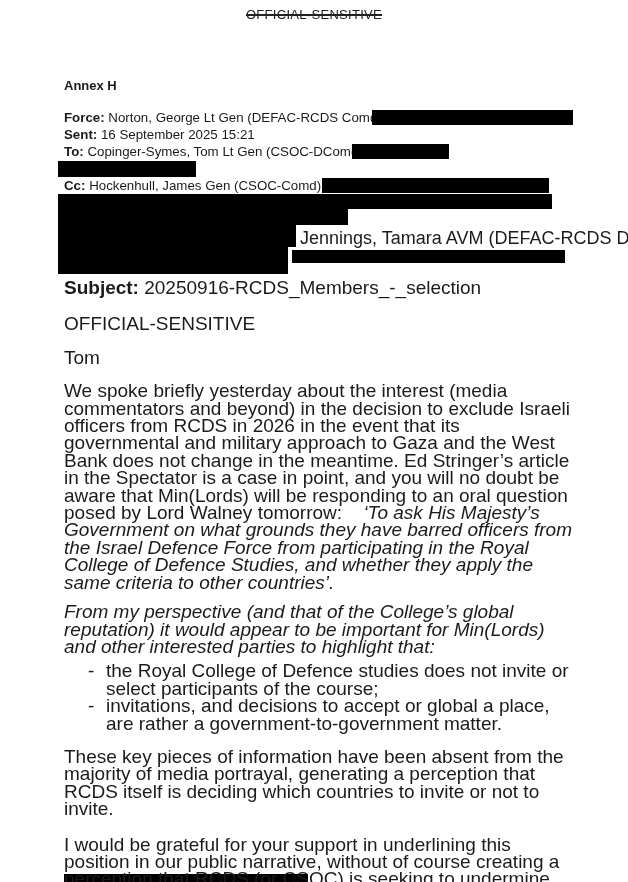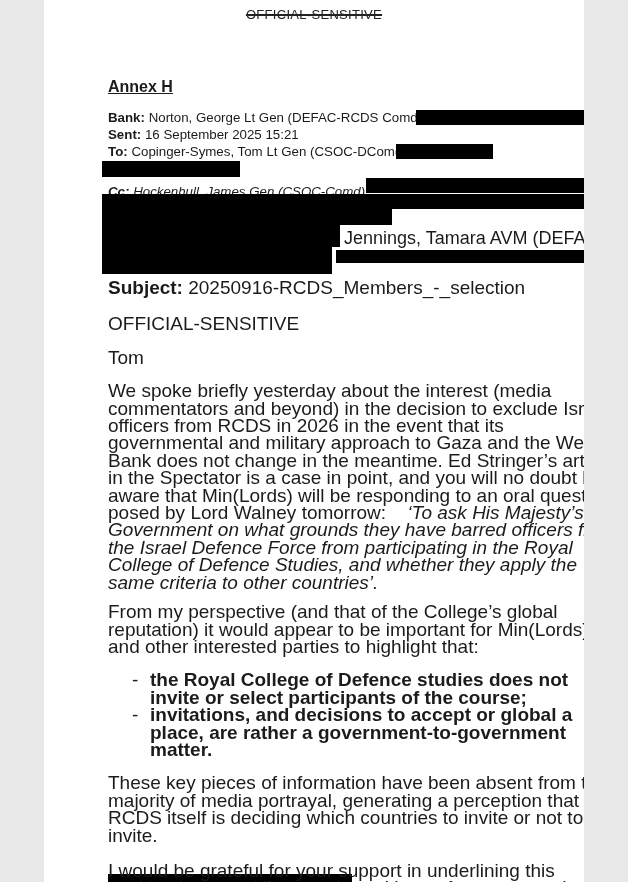--- a/index.html
+++ b/index.html
@@ -2,21 +2,21 @@
 <html><head>
 <meta charset="utf-8">
 <style>
   html, body {
     margin: 0;
     padding: 0;
     background: #e8e8e8;
   }
   .page {
     position: relative;
-    width: 540px;
+    width: 628px;
     height: 882px;
     background: #ffffff;
     font-family: "Liberation Sans", sans-serif;
     color: #1b1b1b;
     overflow: hidden;
     margin: 0 auto;
   }
   .topmark {
     position: absolute;
     top: 7px;
@@ -26,23 +26,22 @@
     font-size: 13px;
     letter-spacing: 0.3px;
     text-decoration: line-through;
     text-decoration-thickness: 1.5px;
     color: #232323;
   }
   .annex {
     position: absolute;
     top: 78px;
     left: 64px;
-    font-size: 16px;
+    font-size: 13px;
     font-weight: bold;
-    text-decoration: underline;
   }
   .hdr-line {
     position: absolute;
     left: 64px;
     font-size: 13.3px;
     white-space: nowrap;
   }
   .hdr-line b { font-weight: bold; }
   .redaction {
     position: absolute;
@@ -62,60 +61,60 @@
     width: 508px;
     font-size: 19px;
     line-height: 17.4px;
   }
   .bodywrap .subject { margin: 0 0 19px 0; }
   .bodywrap .subject b { font-weight: bold; }
   .bodywrap p { margin: 0 0 18px 0; }
   .bodywrap .marking { margin-bottom: 16px; }
   .bodywrap .salutation { margin-bottom: 16px; }
   .bodywrap .para1 { margin-bottom: 12px; }
-  .bodywrap .para2 { margin-bottom: 16px; }
+  .bodywrap .para2 { margin-bottom: 7px; font-style: italic; }
   .it { font-style: italic; margin-left: 16px; }
   .bullets { margin: 0 0 16px 0; }
   .bullet {
     display: flex;
     align-items: flex-start;
   }
   .bullet .dash {
     width: 18px;
     margin-left: 24px;
     flex: 0 0 auto;
     text-align: left;
   }
-  .bullet .btext { flex: 1 1 auto; font-weight: bold; }
+  .bullet .btext { flex: 1 1 auto; }
   .signoff { margin-bottom: 16px; }
   .signature { margin-bottom: 0; }
   .gap-sign { margin-top: 20px; }
 </style>
 </head>
 <body>
 
 <div class="page">
 
   <div class="topmark">OFFICIAL-SENSITIVE</div>
 
   <div class="annex">Annex H</div>
 
   <div class="hdr-line" style="top:110px;">
-    <b>Bank:</b>
+    <b>Force:</b>
     <span>Norton, George Lt Gen (DEFAC-RCDS Comdt)</span>
   </div>
   <div class="hdr-line" style="top:127px;">
     <b>Sent:</b>
     <span>16 September 2025 15:21</span>
   </div>
   <div class="hdr-line" style="top:144px;">
     <b>To:</b>
     <span>Copinger-Symes, Tom Lt Gen (CSOC-DComd)</span>
   </div>
-  <div class="hdr-line" style="top:184px;font-style:italic;">
+  <div class="hdr-line" style="top:178px;">
     <b>Cc:</b>
     <span>Hockenhull, James Gen (CSOC-Comd)</span>
   </div>
 
   <div class="jennings">Jennings, Tamara AVM (DEFAC-RCDS DComdt)</div>
 
   <div class="redaction" style="left:372px; top:110px; width:201px; height:15px;"></div>
   <div class="redaction" style="left:352px; top:144px; width:97px;  height:15px;"></div>
   <div class="redaction" style="left:58px;  top:161px; width:138px; height:16px;"></div>
   <div class="redaction" style="left:322px; top:178px; width:227px; height:15px;"></div>

